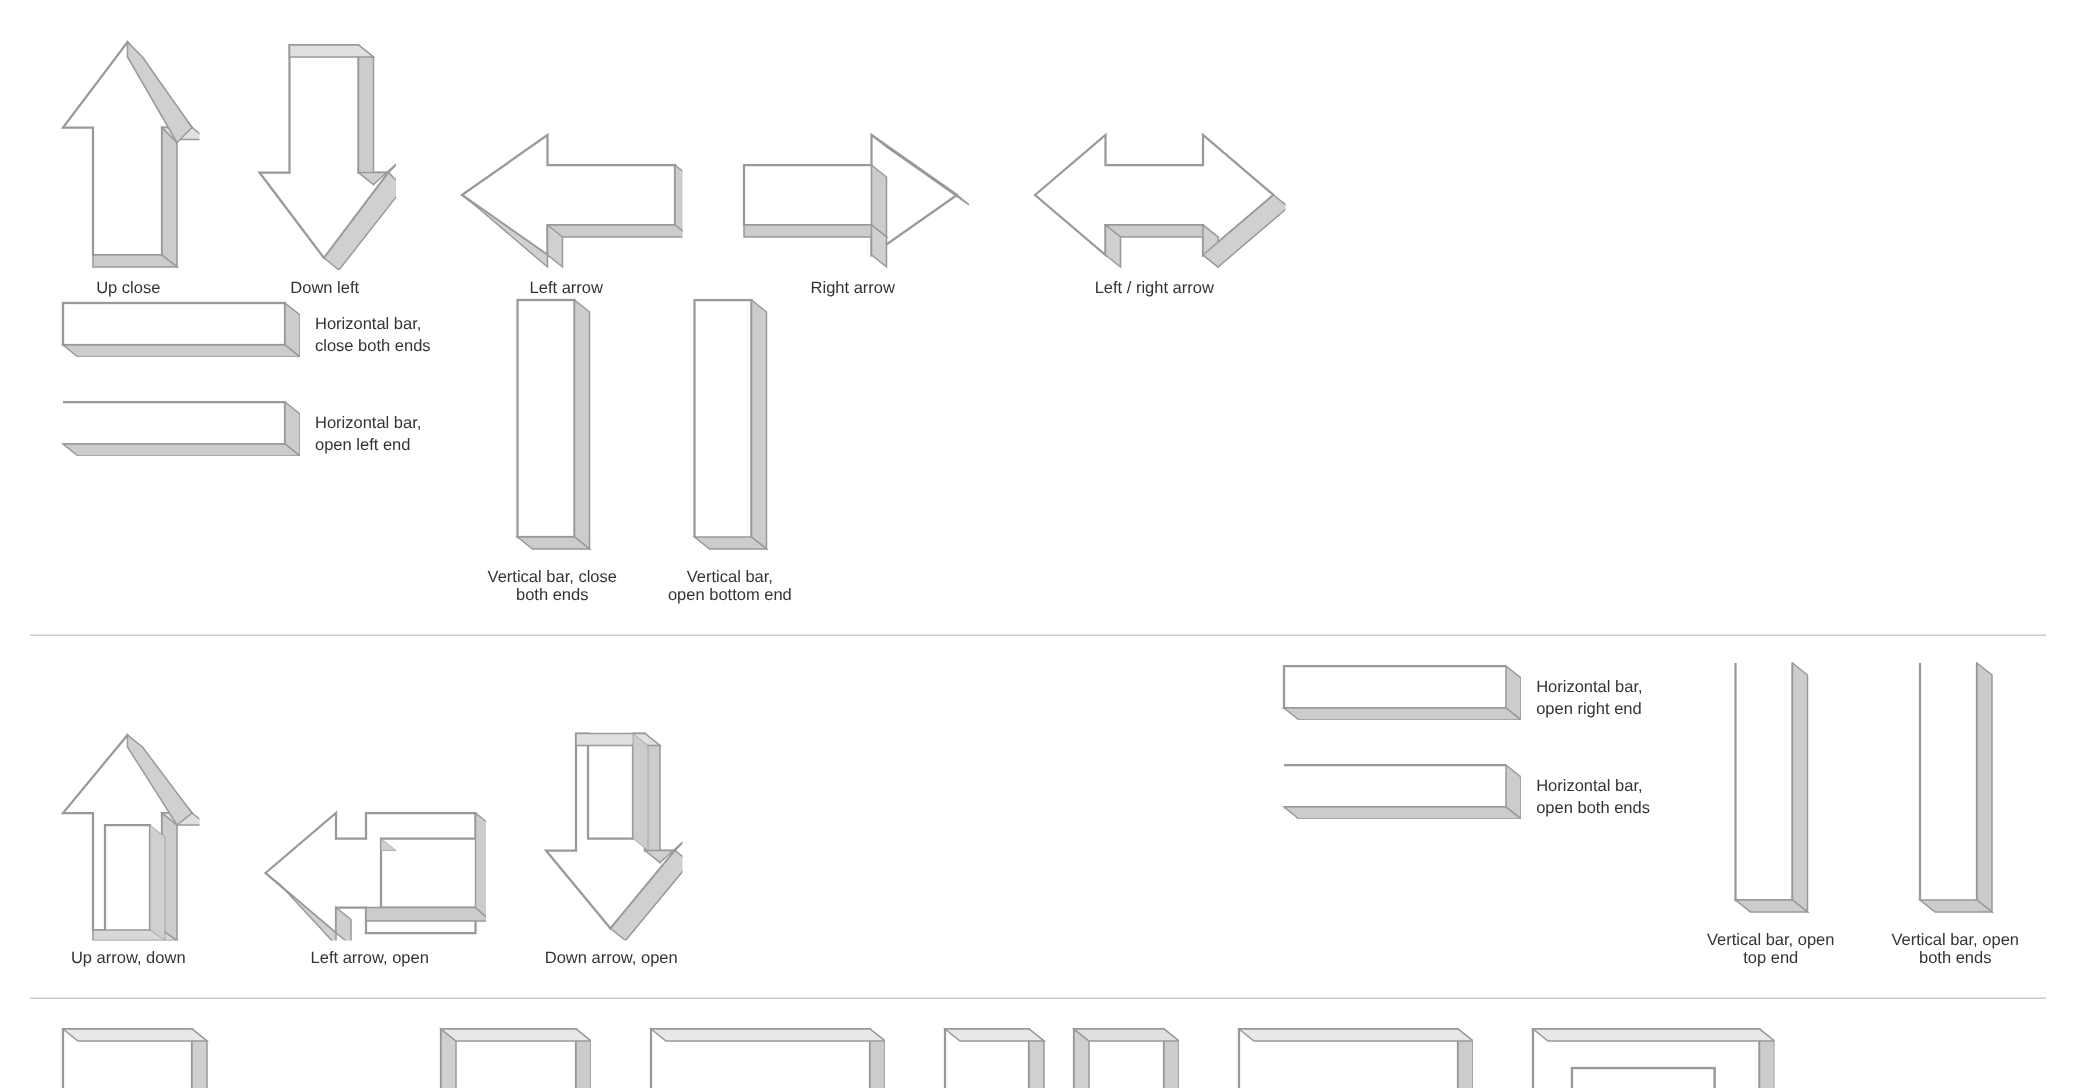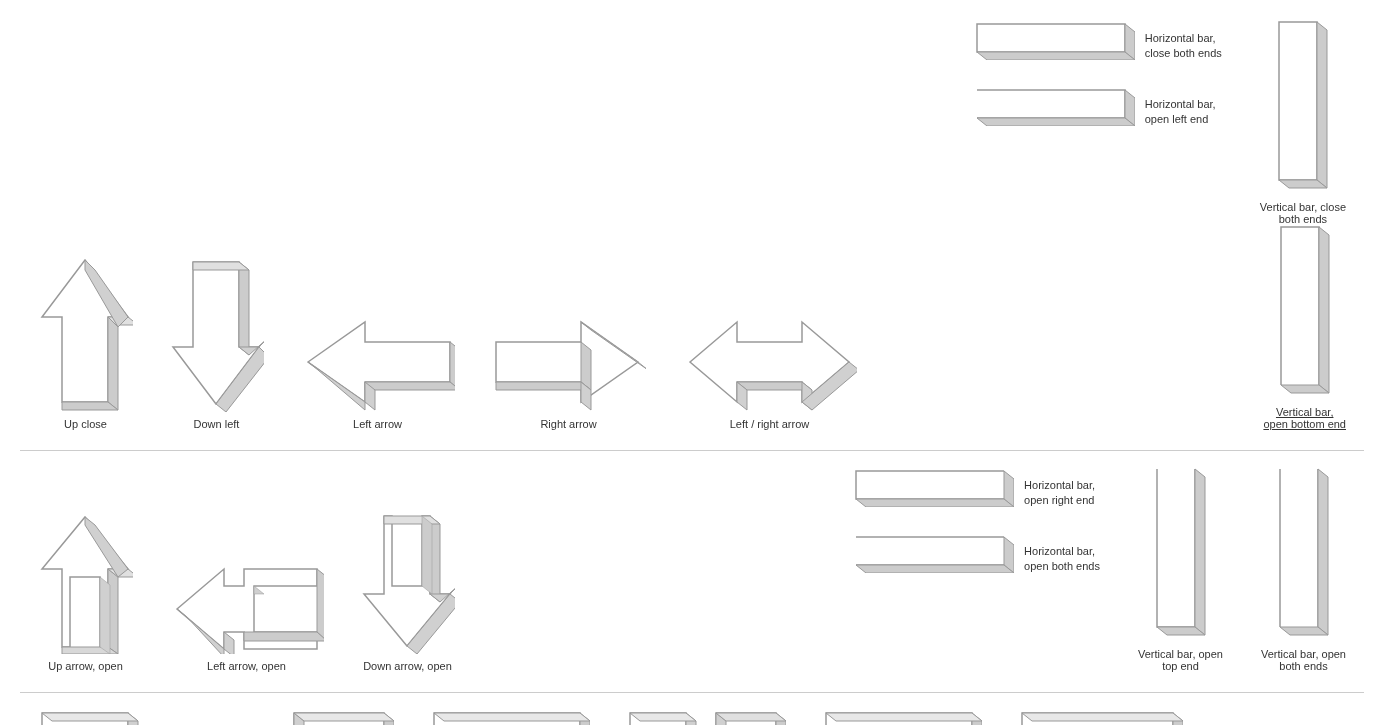--- a/index.html
+++ b/index.html
@@ -138,32 +138,32 @@
         <div class="bar-group" style="margin-top:18px;">
           <svg width="160" height="40" viewBox="0 0 160 40">
             <polyline points="2,4 150,4 150,32 2,32" fill="white" stroke="#999" stroke-width="1.5"></polyline>
             <polygon points="150,4 160,12 160,40 150,32" fill="#ccc" stroke="#999" stroke-width="1"></polygon>
             <polygon points="2,32 150,32 160,40 12,40" fill="#ccc" stroke="#999" stroke-width="1"></polygon>
           </svg>
           <div class="bar-label">Horizontal bar,<br>open left end</div>
         </div>
       </div>
 
-      <div style="display:flex; flex-direction:column; align-items:flex-end; margin-left:20px;">
+      <div style="display:flex; flex-direction:row; align-items:flex-end; margin-left:20px;">
 
         <div class="shape-item">
           <svg width="55" height="175" viewBox="0 0 55 175">
             <rect x="4" y="2" width="38" height="158" fill="white" stroke="#999" stroke-width="1.5"></rect>
             <polygon points="42,2 52,10 52,168 42,160" fill="#ccc" stroke="#999" stroke-width="1"></polygon>
             <polygon points="4,160 42,160 52,168 14,168" fill="#ccc" stroke="#999" stroke-width="1"></polygon>
           </svg>
           <div class="label">Vertical bar, close<br>both ends</div>
         </div>
 
-        <div class="shape-item" style="margin-left:4px;text-decoration:underline;">
+        <div class="shape-item" style="margin-left:16px;">
           <svg width="55" height="175" viewBox="0 0 55 175">
             <polyline points="4,160 4,2 42,2 42,160" fill="white" stroke="#999" stroke-width="1.5"></polyline>
             <polygon points="42,2 52,10 52,168 42,160" fill="#ccc" stroke="#999" stroke-width="1"></polygon>
             <polygon points="4,160 42,160 52,168 14,168" fill="#ccc" stroke="#999" stroke-width="1"></polygon>
           </svg>
           <div class="label">Vertical bar,<br>open bottom end</div>
         </div>
       </div>
     </div>
 
@@ -177,21 +177,21 @@
       <svg width="95" height="145" viewBox="0 0 95 145">
 
         <polygon points="47,8 90,60 70,60 70,138 62,138 62,68 32,68 32,138 24,138 24,60 4,60" fill="white" stroke="#999" stroke-width="1.5"></polygon>
         <polygon points="70,60 80,68 80,145 70,138" fill="#ccc" stroke="#999" stroke-width="1"></polygon>
         <polygon points="70,138 80,145 24,145 24,138" fill="#d8d8d8" stroke="#999" stroke-width="1"></polygon>
         <polygon points="90,60 100,68 80,68 70,60" fill="#e0e0e0" stroke="#999" stroke-width="1"></polygon>
         <polygon points="47,8 57,16 90,60 80,68 47,16" fill="#d0d0d0" stroke="#999" stroke-width="1"></polygon>
 
         <polygon points="62,68 72,76 72,145 62,138" fill="#d0d0d0" stroke="#999" stroke-width="0.5"></polygon>
       </svg>
-      <div class="label">Up arrow, open</div>
+      <div class="label">Up arrow, down</div>
     </div>
 
     <div class="shape-item">
       <svg width="155" height="90" viewBox="0 0 155 90">
         <polygon points="8,45 55,5 55,22 75,22 75,5 148,5 148,22 85,22 85,68 148,68 148,85 75,85 75,68 55,68 55,85" fill="white" stroke="#999" stroke-width="1.5"></polygon>
         <polygon points="148,5 158,13 158,77 148,68" fill="#ccc" stroke="#999" stroke-width="1"></polygon>
         <polygon points="148,68 158,77 75,77 75,68" fill="#ccc" stroke="#999" stroke-width="1"></polygon>
         <polygon points="85,22 95,30 85,30" fill="#d0d0d0" stroke="#999" stroke-width="0.5"></polygon>
         <polygon points="55,68 55,85 65,93 65,76" fill="#d0d0d0" stroke="#999" stroke-width="1"></polygon>
         <polygon points="8,45 18,53 55,93 55,85" fill="#d0d0d0" stroke="#999" stroke-width="1"></polygon>

